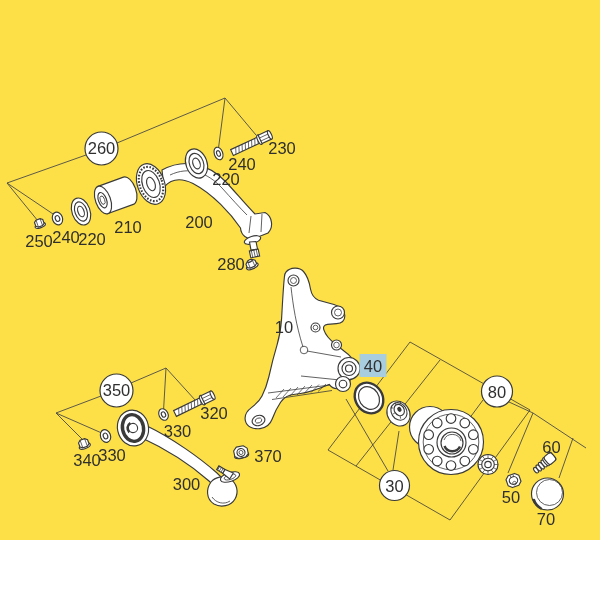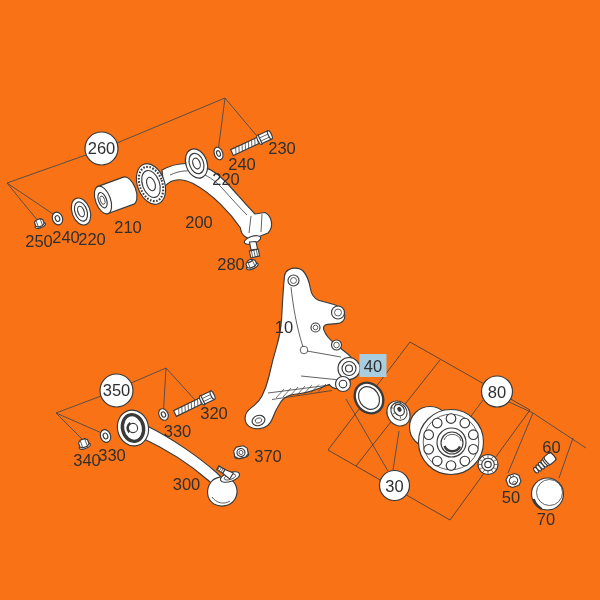--- a/index.html
+++ b/index.html
@@ -1,16 +1,16 @@
 <!DOCTYPE html>
 <html><head>
 <meta charset="utf-8">
 <style>
   html,body{margin:0;padding:0;background:#fff;}
-  #stage{position:relative;width:600px;height:600px;background:#f97316;overflow:hidden;
+  #stage{position:relative;width:600px;height:540px;background:#fde047;overflow:hidden;
          font-family:"Liberation Sans", sans-serif;}
   svg{position:absolute;left:0;top:0;}
   .ln{stroke:#4a4a4a;stroke-width:0.9;fill:none;}
   .p {stroke:#3a3a3a;stroke-width:1.15;fill:#fff;}
   .po{stroke:#3a3a3a;stroke-width:1.15;fill:none;}
   .thin{stroke-width:0.8;}
   .thick{stroke-width:2.4;}
   .dark{stroke-width:3.4;}
   .hatch{stroke:#3a3a3a;stroke-width:0.7;fill:none;}
   .lbl{font:16.5px "Liberation Sans", sans-serif;fill:#2f2f2f;text-anchor:middle;}

